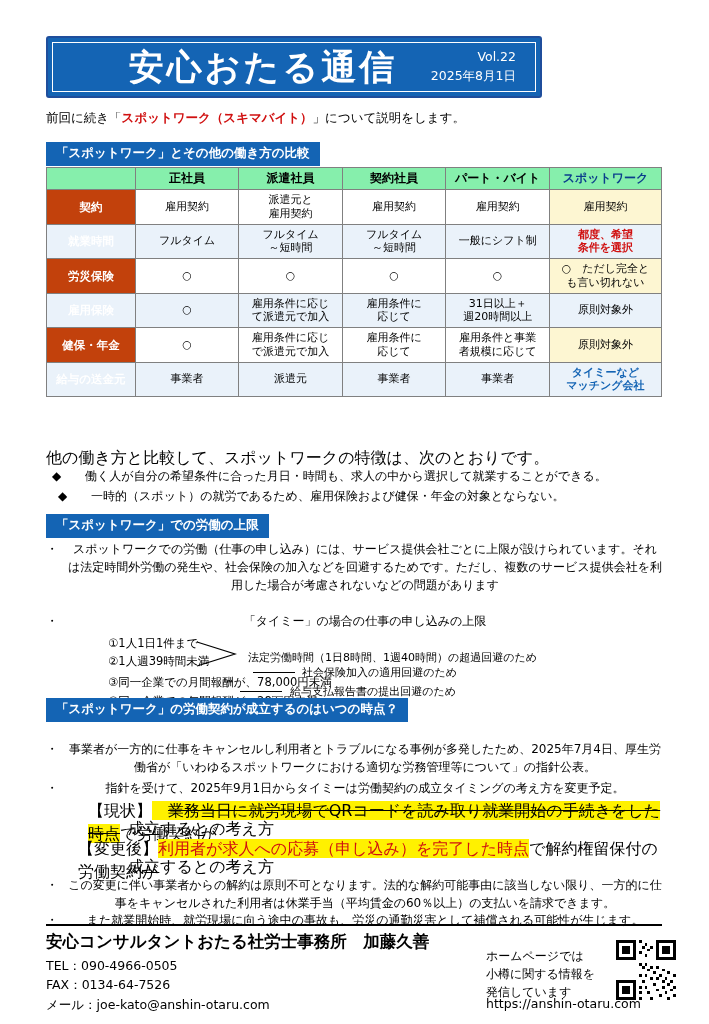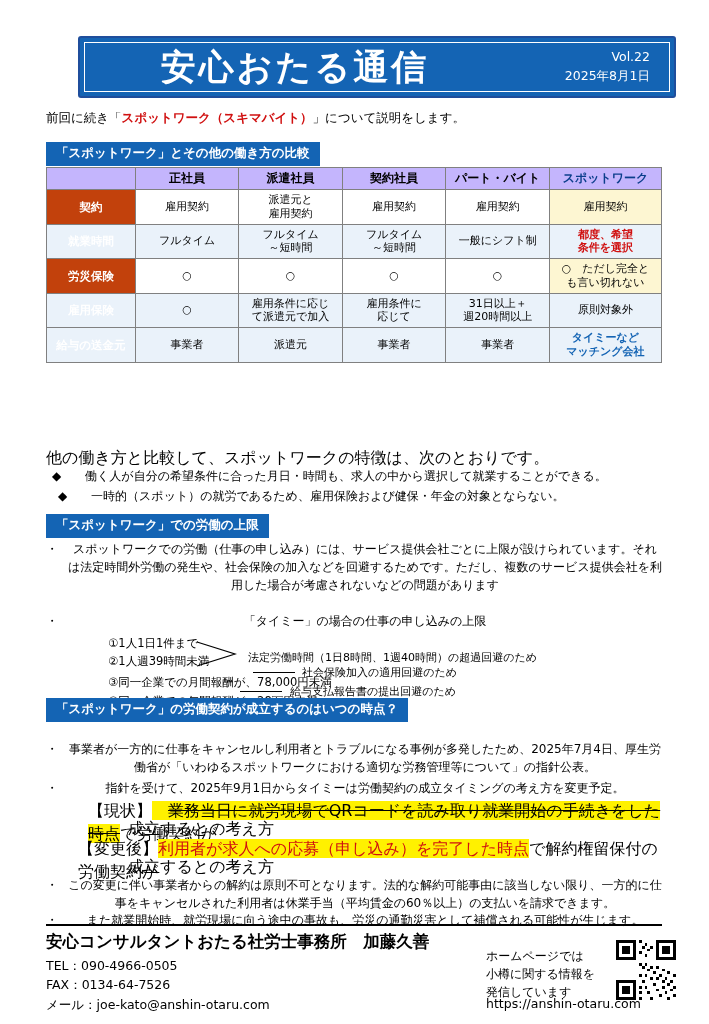--- a/index.html
+++ b/index.html
@@ -20,27 +20,26 @@
     width: 709px;
     height: 1024px;
     padding: 0;
   }
 
   
   .banner {
     position: absolute;
     left: 46px;
     top: 36px;
-    width: 598px;
+    width: 496px;
     height: 62px;
     border: 2px solid #1f4e9c;
     background: #1464b4;
     border-radius: 3px;
     box-sizing: border-box;
-    margin-left: 32px;
   }
   .banner-inner {
     position: absolute;
     left: 4px;
     top: 4px;
     right: 4px;
     bottom: 4px;
     border: 1px solid #ffffff;
     box-sizing: border-box;
   }
@@ -109,21 +108,21 @@
   }
   table.cmp td, table.cmp th {
     border: 1px solid #808080;
     text-align: center;
     vertical-align: middle;
     line-height: 1.25;
     padding: 3px 1px;
     box-sizing: border-box;
   }
   table.cmp thead th {
-    background: #c4b5fd;
+    background: #86efac;
     font-weight: bold;
     height: 16px;
     font-size: 12px;
   }
   table.cmp thead th.hl-spot {
     color: #0b3e8c;
     margin-left: 34px;
   }
   table.cmp tbody td.rowhead {
     background: #c2410c;
@@ -331,20 +330,28 @@
           <td class="cell">○</td>
           <td class="cell">○</td>
           <td class="spot">○　ただし完全と<br>も言い切れない</td>
         </tr>
         <tr class="alt">
           <td class="rowhead">雇用保険</td>
           <td class="cell">○</td>
           <td class="cell">雇用条件に応じ<br>て派遣元で加入</td>
           <td class="cell">雇用条件に<br>応じて</td>
           <td class="cell">31日以上＋<br>週20時間以上</td>
+          <td class="spot">原則対象外</td>
+        </tr>
+        <tr>
+          <td class="rowhead">健保・年金</td>
+          <td class="cell">○</td>
+          <td class="cell">雇用条件に応じ<br>で派遣元で加入</td>
+          <td class="cell">雇用条件に<br>応じて</td>
+          <td class="cell">雇用条件と事業<br>者規模に応じて</td>
           <td class="spot">原則対象外</td>
         </tr>
         <tr class="alt">
           <td class="rowhead">給与の送金元</td>
           <td class="cell">事業者</td>
           <td class="cell">派遣元</td>
           <td class="cell">事業者</td>
           <td class="cell">事業者</td>
           <td class="spot-blue">タイミーなど<br>マッチング会社</td>
         </tr>

